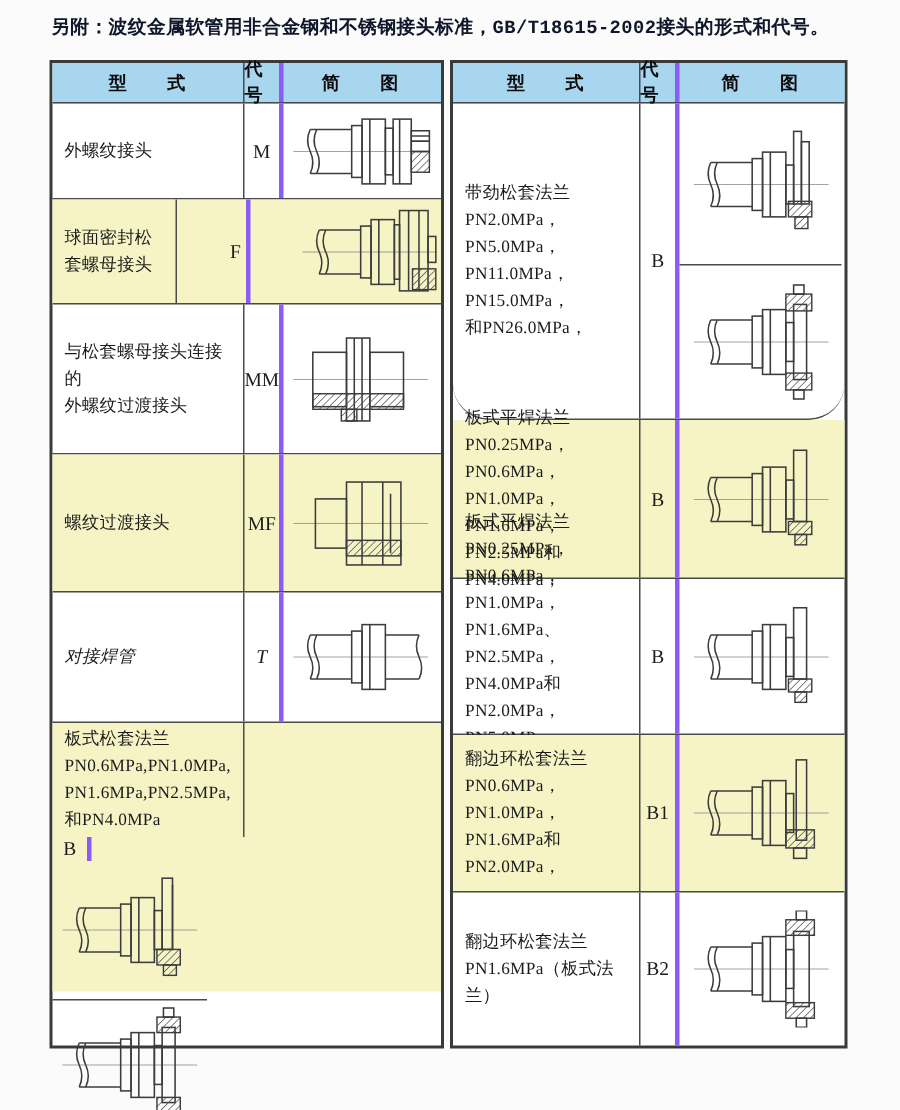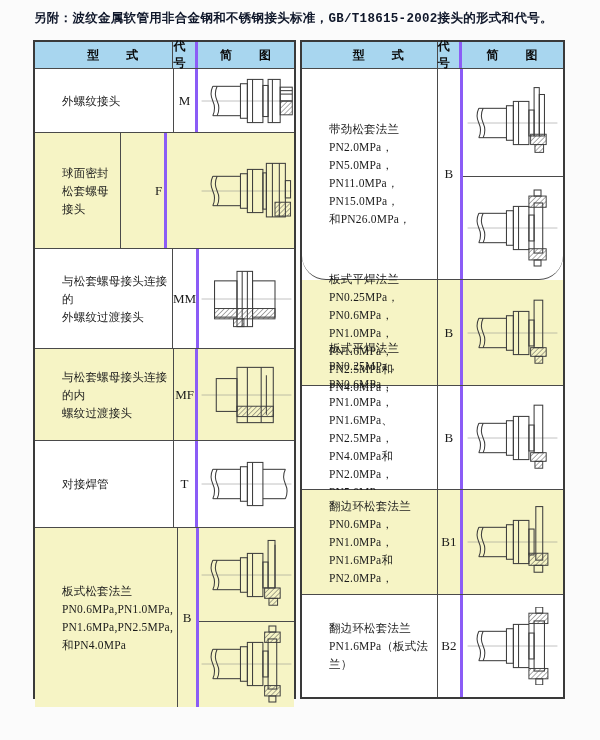--- a/index.html
+++ b/index.html
@@ -18,21 +18,21 @@
     display:flex;flex-direction:column;
   }
   #left-half{left:33px;width:263px;height:659px;--tw:128px;--cw:26px;--dw:103px;}
   #right-half{left:300px;width:265px;height:659px;--tw:125px;--cw:26px;--dw:108px;}
   .trow{display:flex;flex-direction:row;border-bottom:1px solid #4a4a4a;box-sizing:border-box;flex:none;}
   .trow:last-child{border-bottom:none;}
   .trow.yellow{background:#f6f4c5;}
   .header-row{height:27px;background:#a8d6ef;}
   .cell{box-sizing:border-box;display:flex;flex-direction:column;justify-content:center;}
   .type-cell{width:var(--tw);border-right:1px solid #4a4a4a;padding:2px 4px 2px 8px;
-    font-size:11.5px;line-height:18px;letter-spacing:0.2px;margin-left:19px;}
+    font-size:11.5px;line-height:18px;letter-spacing:0.2px;}
   .code-cell{width:var(--cw);border-right:3px solid #8b5cf6;align-items:center;
     font-size:13px;}
   .diagram-cell{width:var(--dw);align-items:center;justify-content:center;padding:0;}
   .hcell{align-items:center;justify-content:center;padding:0;
     font-size:12px;font-weight:700;letter-spacing:1px;
     font-family:"Liberation Sans","DejaVu Sans",sans-serif;color:#0b0b0b;}
   .sub-diagram{width:100%;display:flex;align-items:center;justify-content:center;
     box-sizing:border-box;}
   .sub-diagram + .sub-diagram{border-top:1px solid #4a4a4a;}
   svg.fitting{display:block;}
@@ -77,21 +77,21 @@
                 <rect x="80" y="20" width="14" height="50" stroke="#3c3c3c" stroke-width="1.2" fill="none"></rect>
                 <line x1="85" y1="20" x2="85" y2="70" stroke="#3c3c3c" stroke-width="1.2" fill="none"></line>
                 <rect x="94" y="29" width="14" height="16" stroke="#3c3c3c" stroke-width="1.2" fill="none"></rect>
                 <line x1="94" y1="33" x2="108" y2="33" stroke="#3c3c3c" stroke-width="1.2" fill="none"></line>
                 <line x1="94" y1="37" x2="108" y2="37" stroke="#3c3c3c" stroke-width="1.2" fill="none"></line>
                 <rect x="94" y="45" width="14" height="16" fill="url(#hatch)" stroke="#3c3c3c" stroke-width="1.1"></rect>
               </g>
             </svg>
           </div>
         </div>
-      </div><div class="trow yellow" style="height: 116px; gap: 32px;">
+      </div><div class="trow yellow" style="height: 70px; gap: 32px;">
         <div class="cell type-cell">
           <div>球面密封松套螺母接头</div>
         </div>
         <div class="cell code-cell">F</div>
         <div class="cell diagram-cell">
           <div class="sub-diagram" style="height: 91px;">
             <svg class="fitting" viewBox="0 0 110 90" width="95" height="78">
               <g>
                 <line x1="3" y1="45" x2="107" y2="45" stroke="#888" stroke-width="0.6"></line>
                 <line x1="16" y1="28" x2="48" y2="28" stroke="#3c3c3c" stroke-width="1.2" fill="none"></line>
@@ -128,40 +128,39 @@
                 <line x1="56" y1="13" x2="56" y2="77" stroke="#3c3c3c" stroke-width="1.2" fill="none"></line>
                 <rect x="62" y="24" width="26" height="42" stroke="#3c3c3c" stroke-width="1.2" fill="none"></rect>
                 <rect x="18" y="56" width="70" height="12" fill="url(#hatch)" stroke="#3c3c3c" stroke-width="1.1"></rect>
                 <rect x="40" y="68" width="12" height="9" fill="url(#hatch)" stroke="#3c3c3c" stroke-width="1.1"></rect>
               </g>
             </svg>
           </div>
         </div>
       </div><div class="trow yellow" style="height: 92px;">
         <div class="cell type-cell">
-          <div>与松套螺母接头连接的内</div>
           <div>螺纹过渡接头</div>
         </div>
         <div class="cell code-cell">MF</div>
         <div class="cell diagram-cell">
           <div class="sub-diagram" style="height: 91px;">
             <svg class="fitting" viewBox="0 0 110 90" width="95" height="78">
               <g>
                 <line x1="3" y1="45" x2="107" y2="45" stroke="#888" stroke-width="0.6"></line>
                 <rect x="20" y="26" width="24" height="38" stroke="#3c3c3c" stroke-width="1.2" fill="none"></rect>
                 <rect x="44" y="13" width="42" height="64" stroke="#3c3c3c" stroke-width="1.2" fill="none"></rect>
                 <line x1="56" y1="13" x2="56" y2="77" stroke="#3c3c3c" stroke-width="1.2" fill="none"></line>
                 <line x1="72" y1="13" x2="72" y2="77" stroke="#3c3c3c" stroke-width="1.2" fill="none"></line>
                 <rect x="44" y="58" width="42" height="12" fill="url(#hatch)" stroke="#3c3c3c" stroke-width="1.1"></rect>
                 <line x1="78" y1="22" x2="78" y2="68" stroke="#3c3c3c" stroke-width="1.2" fill="none"></line>
               </g>
             </svg>
           </div>
         </div>
-      </div><div class="trow" style="height: 87px;">
+      </div><div class="trow" style="height: 87px; font-style: italic;">
         <div class="cell type-cell">
           <div>对接焊管</div>
         </div>
         <div class="cell code-cell">T</div>
         <div class="cell diagram-cell">
           <div class="sub-diagram" style="height: 86px;">
             <svg class="fitting" viewBox="0 0 110 90" width="95" height="78">
               <g>
                 <line x1="3" y1="45" x2="107" y2="45" stroke="#888" stroke-width="0.6"></line>
                 <line x1="16" y1="28" x2="48" y2="28" stroke="#3c3c3c" stroke-width="1.2" fill="none"></line>
@@ -171,21 +170,21 @@
                 <rect x="48" y="25" width="8" height="40" stroke="#3c3c3c" stroke-width="1.2" fill="none"></rect>
                 <rect x="56" y="20" width="18" height="50" stroke="#3c3c3c" stroke-width="1.2" fill="none"></rect>
                 <line x1="62" y1="20" x2="62" y2="70" stroke="#3c3c3c" stroke-width="1.2" fill="none"></line>
                 <line x1="74" y1="28" x2="100" y2="28" stroke="#3c3c3c" stroke-width="1.2" fill="none"></line>
                 <line x1="74" y1="62" x2="100" y2="62" stroke="#3c3c3c" stroke-width="1.2" fill="none"></line>
                 <path d="M100,28 q-4,8.5 0,17 q4,8.5 0,17" stroke="#3c3c3c" stroke-width="1.2" fill="none"></path>
               </g>
             </svg>
           </div>
         </div>
-      </div><div class="trow yellow" style="height: 179px;">
+      </div><div class="trow yellow" style="height: 179px; flex-direction: column;">
         <div class="cell type-cell">
           <div>板式松套法兰</div>
           <div>PN0.6MPa,PN1.0MPa,</div>
           <div>PN1.6MPa,PN2.5MPa,</div>
           <div>和PN4.0MPa</div>
         </div>
         <div class="cell code-cell">B</div>
         <div class="cell diagram-cell">
           <div class="sub-diagram" style="height: 92px;">
             <svg class="fitting" viewBox="0 0 110 90" width="95" height="78">

